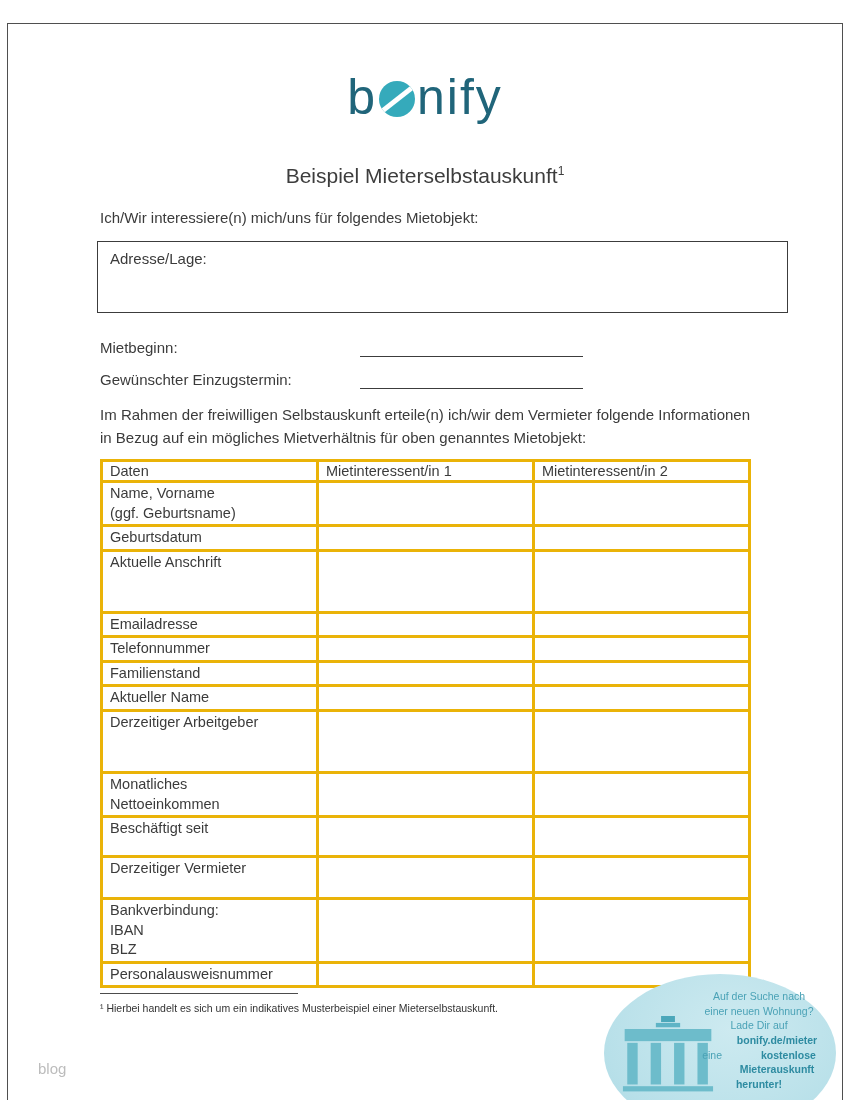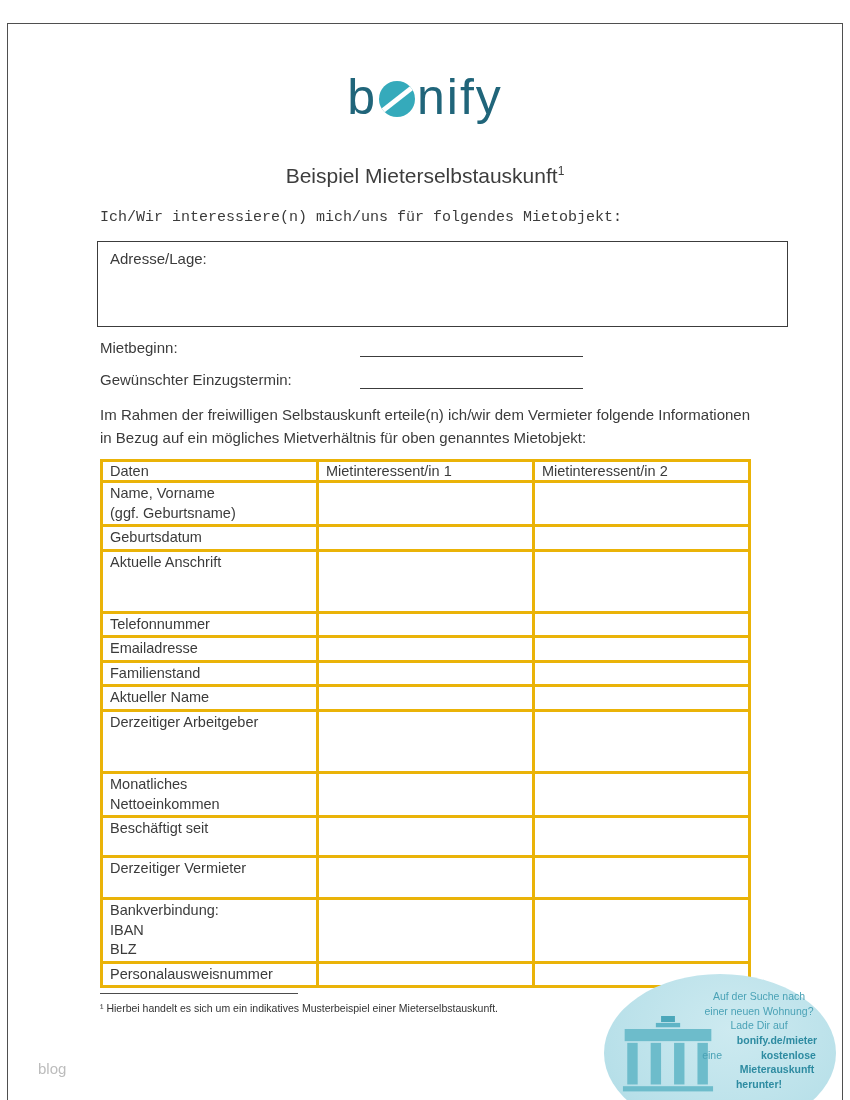--- a/index.html
+++ b/index.html
@@ -54,28 +54,27 @@
     top: 148px; left: 0; width: 100%;
     text-align: center;
     font-size: 21px;
     color: #3d3d3d;
   }
   .doc-title sup { font-size: 12px; }
   .intro {
     position: absolute;
     left: 100px; top: 193px;
     font-size: 15px;
-    font-family: Liberation Mono, monospace;
   }
 
   
   .address-box {
     position: absolute;
     left: 97px; top: 225px;
-    width: 691px; height: 86px;
+    width: 691px; height: 72px;
     border: 1px solid #3c3c3c;
     box-sizing: border-box;
   }
   .address-box .box-label {
     display: block;
     padding: 8px 12px;
     font-size: 15px;
   }
 
   
@@ -244,26 +243,26 @@
         <td class="lbl">Geburtsdatum</td>
         <td></td>
         <td></td>
       </tr>
       <tr class="h62">
         <td class="lbl">Aktuelle Anschrift</td>
         <td></td>
         <td></td>
       </tr>
       <tr class="h21">
+        <td class="lbl">Emailadresse</td>
+        <td></td>
+        <td></td>
+      </tr>
+      <tr class="h21">
         <td class="lbl">Telefonnummer</td>
-        <td></td>
-        <td></td>
-      </tr>
-      <tr class="h21">
-        <td class="lbl">Emailadresse</td>
         <td></td>
         <td></td>
       </tr>
       <tr class="h21">
         <td class="lbl">Familienstand</td>
         <td></td>
         <td></td>
       </tr>
       <tr class="h21">
         <td class="lbl">Aktueller Name</td>

